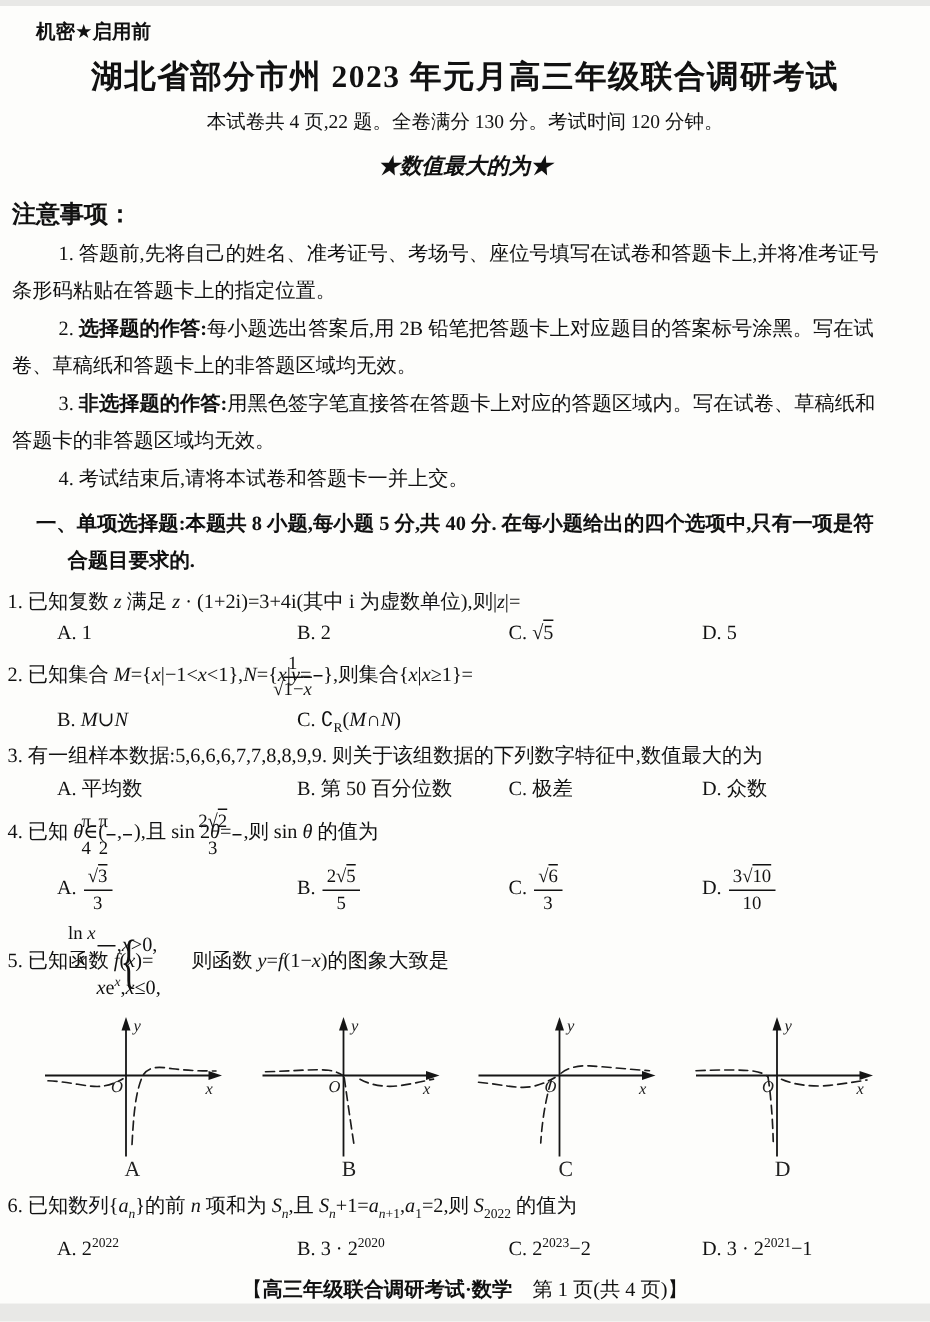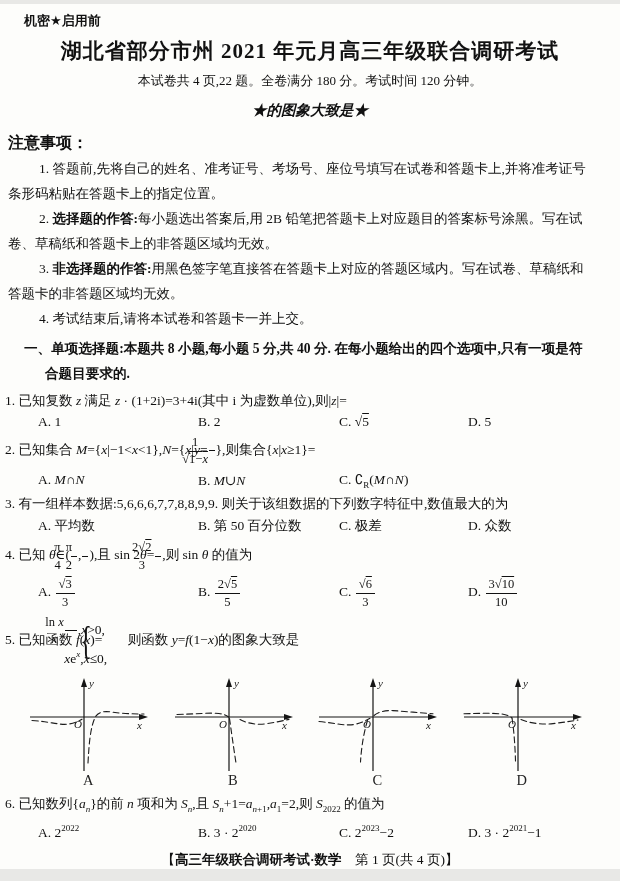--- a/index.html
+++ b/index.html
@@ -42,23 +42,23 @@
   .curve { stroke: #1c1c1c; stroke-width: 1.1; fill: none; stroke-dasharray: 6 3.5; stroke-linecap: round; }
   .glabel { font-family: "Liberation Serif", "DejaVu Serif", serif; font-style: italic; font-size: 11px; fill: #222; }
   .footer { text-align: center; font-size: 13.5px; margin-top: 10px; }
 </style>
 </head>
 <body>
 
 <div class="page">
 
   <div class="secret hei">机密★启用前</div>
-  <h1 class="title">湖北省部分市州 2021 年元月高三年级联合调研考试</h1>
-  <div class="info">本试卷共 4 页,22 题。全卷满分 180 分。考试时间 120 分钟。</div>
-  <div class="wish">★的图象大致是★</div>
+  <h1 class="title">湖北省部分市州 2023 年元月高三年级联合调研考试</h1>
+  <div class="info">本试卷共 4 页,22 题。全卷满分 130 分。考试时间 120 分钟。</div>
+  <div class="wish">★数值最大的为★</div>
 
   <div class="notice-head hei">注意事项：</div>
   <p class="notice-item">1. 答题前,先将自己的姓名、准考证号、考场号、座位号填写在试卷和答题卡上,并将准考证号条形码粘贴在答题卡上的指定位置。</p>
   <p class="notice-item">2. <b>选择题的作答:</b>每小题选出答案后,用 2B 铅笔把答题卡上对应题目的答案标号涂黑。写在试卷、草稿纸和答题卡上的非答题区域均无效。</p>
   <p class="notice-item">3. <b>非选择题的作答:</b>用黑色签字笔直接答在答题卡上对应的答题区域内。写在试卷、草稿纸和答题卡的非答题区域均无效。</p>
   <p class="notice-item">4. 考试结束后,请将本试卷和答题卡一并上交。</p>
 
   <p class="section-head">一、单项选择题:本题共 8 小题,每小题 5 分,共 40 分. 在每小题给出的四个选项中,只有一项是符合题目要求的.</p>
 
   <div>
@@ -67,21 +67,20 @@
       <span class="opt">A. 1</span>
       <span class="opt">B. 2</span>
       <span class="opt">C. √<span class="ov">5</span></span>
       <span class="opt">D. 5</span>
     </div>
   </div>
 
   <div>
     <p class="q-stem">2. 已知集合 <i>M</i>={<i>x</i>|−1&lt;<i>x</i>&lt;1},<i>N</i>={<i>x</i>|<i>y</i>=<span class="fr"><span class="nu">1</span><span class="de">√<span class="ov">1−<i>x</i></span></span></span>},则集合{<i>x</i>|<i>x</i>≥1}=</p>
     <div class="opts">
-      <span class="opt">A. <i>M</i>∩<i>N</i></span>
       <span class="opt">B. <i>M</i>∪<i>N</i></span>
       <span class="opt">C. ∁<sub>R</sub>(<i>M</i>∩<i>N</i>)</span>
     </div>
   </div>
 
   <div>
     <p class="q-stem">3. 有一组样本数据:5,6,6,6,7,7,8,8,9,9. 则关于该组数据的下列数字特征中,数值最大的为</p>
     <div class="opts">
       <span class="opt">A. 平均数</span>
       <span class="opt">B. 第 50 百分位数</span>

